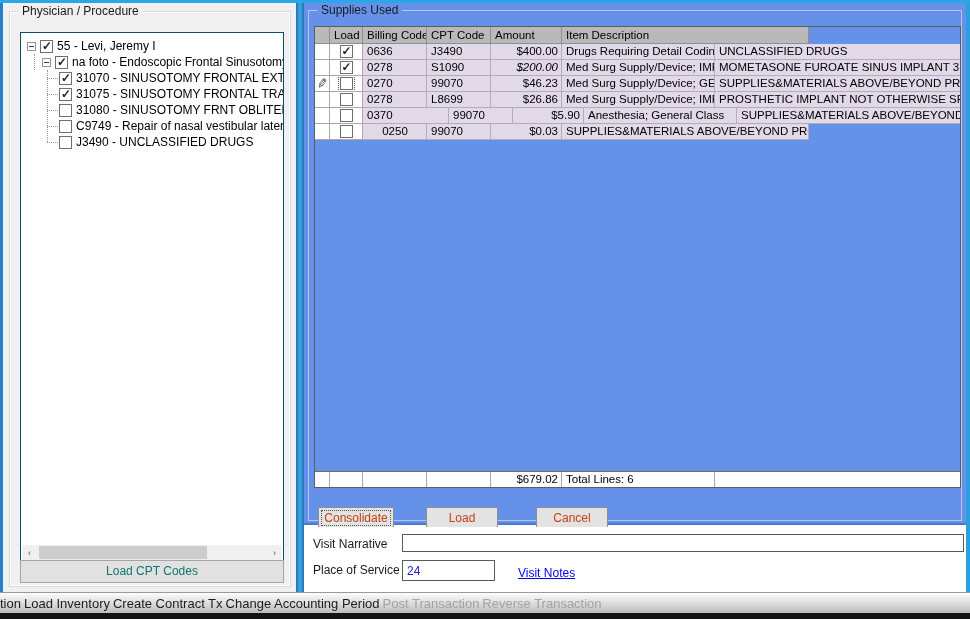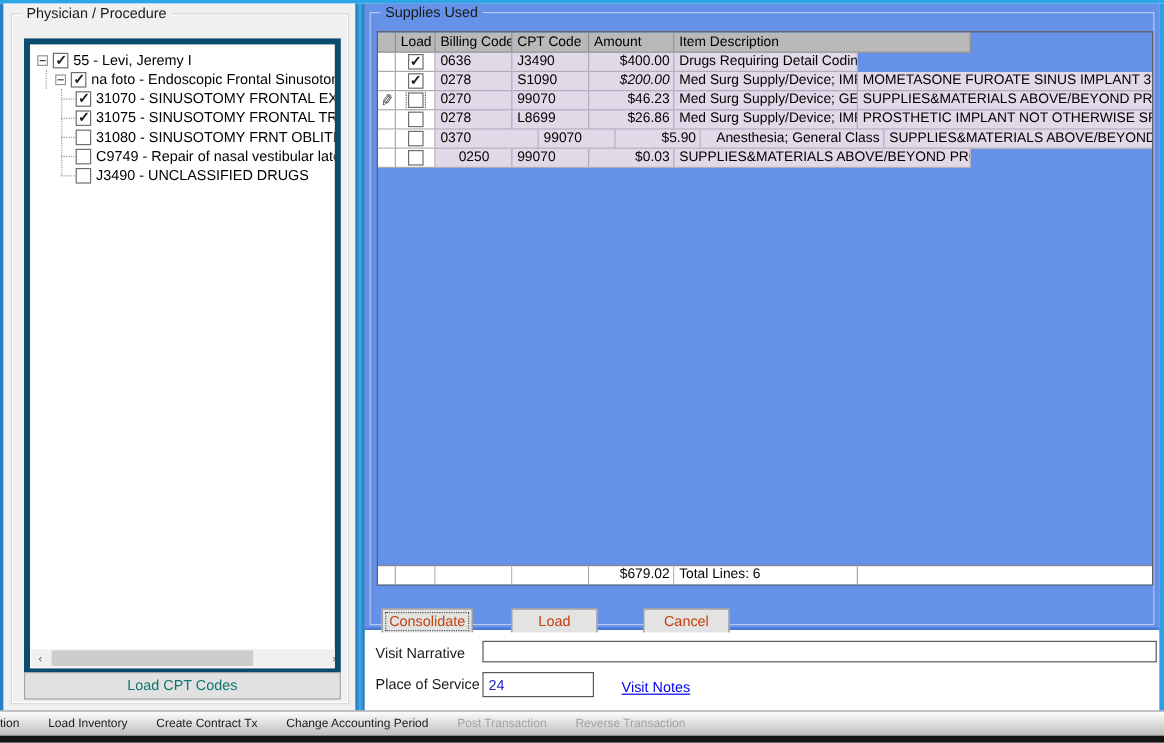--- a/index.html
+++ b/index.html
@@ -13,21 +13,21 @@
   #right-border { left:966px; top:3px; width:4px; height:589px; background:#2aa0e0; }
   #mid-divider  { left:296px; top:3px; width:8px; height:589px; background:linear-gradient(90deg,#1f6fb4,#3fa9e8,#1f6fb4); }
 
   
   #left-panel { left:3px; top:3px; width:293px; height:589px; background:#f0f0f0; }
   .groupbox { position:absolute; border:1px solid #d9d9d9; box-shadow:inset 0 0 0 1px #ffffff;padding-left:30px; }
   .gb-title { position:absolute; top:-8px; left:8px; padding:0 4px; font-size:12px; color:#1a1a1a; line-height:14px; }
   #phys-gb { left:6px; top:8px; width:282px; height:576px; }
   #phys-gb .gb-title { background:#f0f0f0; }
 
-  #tree-box { left:10px; top:20px; width:264px; height:530px; background:#fff; border:5px solid #0c4a6e; overflow:hidden; }
+  #tree-box { left:10px; top:20px; width:264px; height:530px; background:#fff; border:1px solid #0c4a6e; overflow:hidden; }
   .tree-row { position:absolute; height:16px; display:flex; align-items:center; font-size:12px; color:#000; white-space:nowrap; }
   .expander { width:9px; height:9px; border:1px solid #969696; background:#fff; position:relative; flex:0 0 9px; }
   .expander::before { content:""; position:absolute; left:1px; top:3px; width:5px; height:1px; background:#3c3c3c; }
   .cbx { width:13px; height:13px; border:1px solid #6e6e6e; background:#fff; position:relative; flex:0 0 13px; }
   .cbx.checked::before { content:"\2713"; position:absolute; left:1px; top:-2px; font-size:12px; font-weight:bold; color:#1c1c1c; }
   .cbx.focused { outline:1px dotted #555; outline-offset:1px; }
   .tree-label { margin-left:4px; overflow:hidden; }
   .tconn { position:absolute; border-left:1px dotted #9a9a9a; width:0; }
   .tconn-h { position:absolute; border-top:1px dotted #9a9a9a; height:0; }
 
@@ -62,21 +62,21 @@
   #btn-cancel      { left:227px; top:496px; width:72px; }
 
   
   #visit-area { left:304px; top:527px; width:662px; height:65px; background:#fff; }
   .v-label { position:absolute; font-size:12px; color:#1a1a1a; }
   #visit-narrative-input { position:absolute; left:98px; top:7px; width:562px; height:18px; border:1px solid #5a5a5a; font-size:12px; padding:0 3px; font-family:"Liberation Sans",sans-serif; }
   #pos-input { position:absolute; left:98px; top:33px; width:93px; height:21px; border:1px solid #5a5a5a; font-size:12px; padding:0 4px; color:#2020cc; font-family:"Liberation Sans",sans-serif; }
   #visit-notes-link { position:absolute; left:214px; top:39px; font-size:12px; color:#0000ee; text-decoration:underline; cursor:pointer; }
 
   
-  #statusbar { left:0; top:592px; width:970px; height:21px; background:linear-gradient(#fdfdfd,#bdbdbd); border-top:1px solid #9a9a9a; display:flex; align-items:center; gap:24px; font-size:10px; white-space:nowrap; overflow:hidden; }
+  #statusbar { left:0; top:592px; width:970px; height:21px; background:linear-gradient(#fdfdfd,#bdbdbd); border-top:1px solid #9a9a9a; display:flex; align-items:center; gap:3px; font-size:13px; white-space:nowrap; overflow:hidden; }
   .sb-item { color:#1c1c1c; cursor:pointer; }
   .sb-item.disabled { color:#a3a3a3; cursor:default; }
   #bottom-strip { left:0; top:613px; width:970px; height:6px; background:#141414; }
 </style>
 </head>
 <body>
 
 <div class="abs" id="top-border"></div>
 <div class="abs" id="left-border"></div>
 <div class="abs" id="right-border"></div>
@@ -150,20 +150,21 @@
       <div id="grid-rows">
           <div class="grow" style="top: 17px;">
             <div class="gcell cell-white gcbx-wrap" style="width: 15px; padding: 0px;"></div>
             <div class="gcell cell-white gcbx-wrap" style="width: 33px; padding: 0px;">
               <span class="cbx checked"></span>
             </div>
             <div class="gcell cell-data" style="width: 64px;">0636</div>
             <div class="gcell cell-data" style="width: 64px;">J3490</div>
             <div class="gcell cell-data amt" style="width: 71px;">$400.00</div>
             <div class="gcell cell-data" style="width: 153px;">Drugs Requiring Detail Coding</div>
+            <div class="gcell cell-data" style="width: 247px;">UNCLASSIFIED DRUGS</div>
           </div>
           <div class="grow" style="top: 33px;">
             <div class="gcell cell-white gcbx-wrap" style="width: 15px; padding: 0px;"></div>
             <div class="gcell cell-white gcbx-wrap" style="width: 33px; padding: 0px;">
               <span class="cbx checked"></span>
             </div>
             <div class="gcell cell-data" style="width: 64px;">0278</div>
             <div class="gcell cell-data" style="width: 64px;">S1090</div>
             <div class="gcell cell-data amt" style="width: 71px; font-style: italic;">$200.00</div>
             <div class="gcell cell-data" style="width: 153px;">Med Surg Supply/Device; IMP</div>
@@ -194,21 +195,21 @@
             <div class="gcell cell-data" style="width: 247px;">PROSTHETIC IMPLANT NOT OTHERWISE SPEC</div>
           </div>
           <div class="grow" style="top: 81px;">
             <div class="gcell cell-white gcbx-wrap" style="width: 15px; padding: 0px;"></div>
             <div class="gcell cell-white gcbx-wrap" style="width: 33px; padding: 0px;">
               <span class="cbx"></span>
             </div>
             <div class="gcell cell-data" style="width: 86px;">0370</div>
             <div class="gcell cell-data" style="width: 64px;">99070</div>
             <div class="gcell cell-data amt" style="width: 71px;">$5.90</div>
-            <div class="gcell cell-data" style="width: 153px; text-align: right;">Anesthesia; General Class</div>
+            <div class="gcell cell-data" style="width: 153px;">Anesthesia; General Class</div>
             <div class="gcell cell-data" style="width: 247px;">SUPPLIES&amp;MATERIALS ABOVE/BEYOND PROV</div>
           </div>
           <div class="grow" style="top: 97px;">
             <div class="gcell cell-white gcbx-wrap" style="width: 15px; padding: 0px;"></div>
             <div class="gcell cell-white gcbx-wrap" style="width: 33px; padding: 0px;">
               <span class="cbx"></span>
             </div>
             <div class="gcell cell-data" style="width: 64px; text-align: center;">0250</div>
             <div class="gcell cell-data" style="width: 64px;">99070</div>
             <div class="gcell cell-data amt" style="width: 71px;">$0.03</div>

